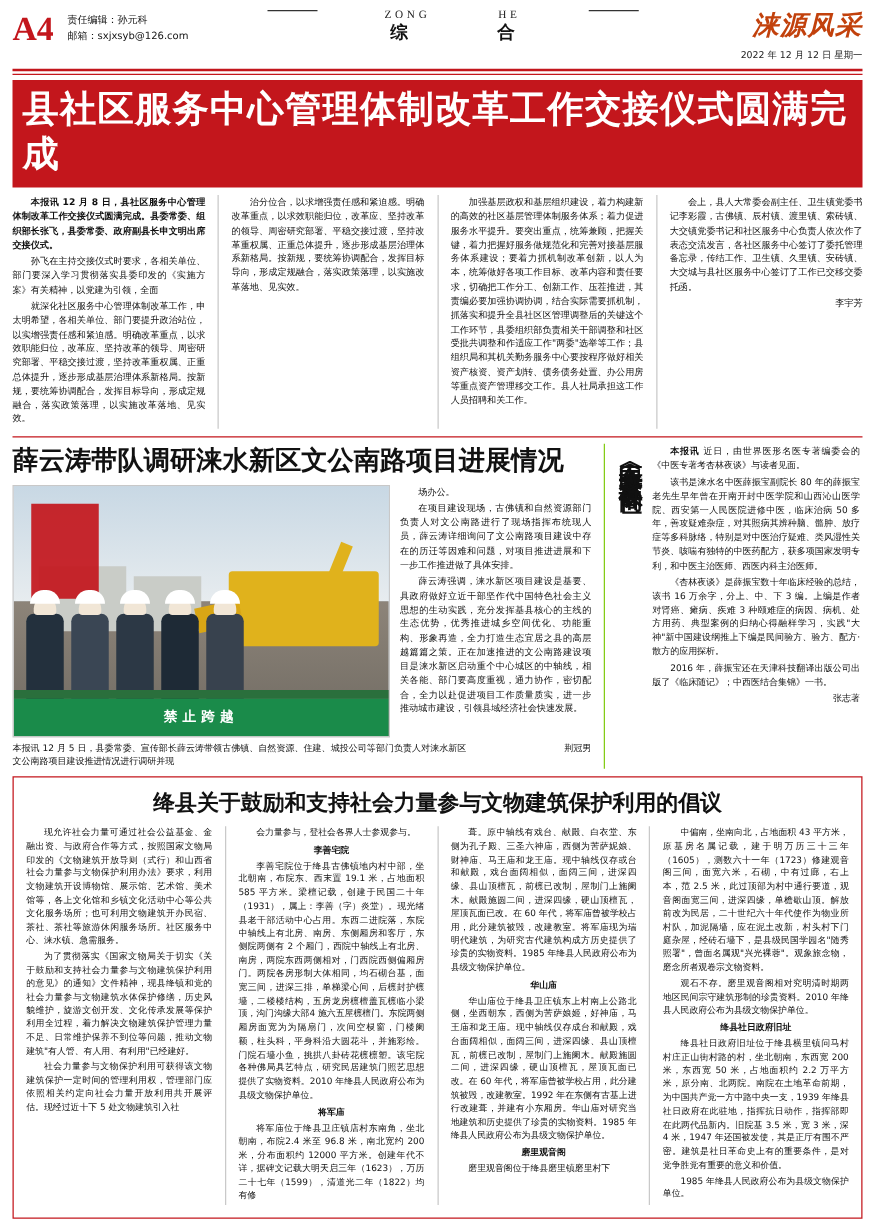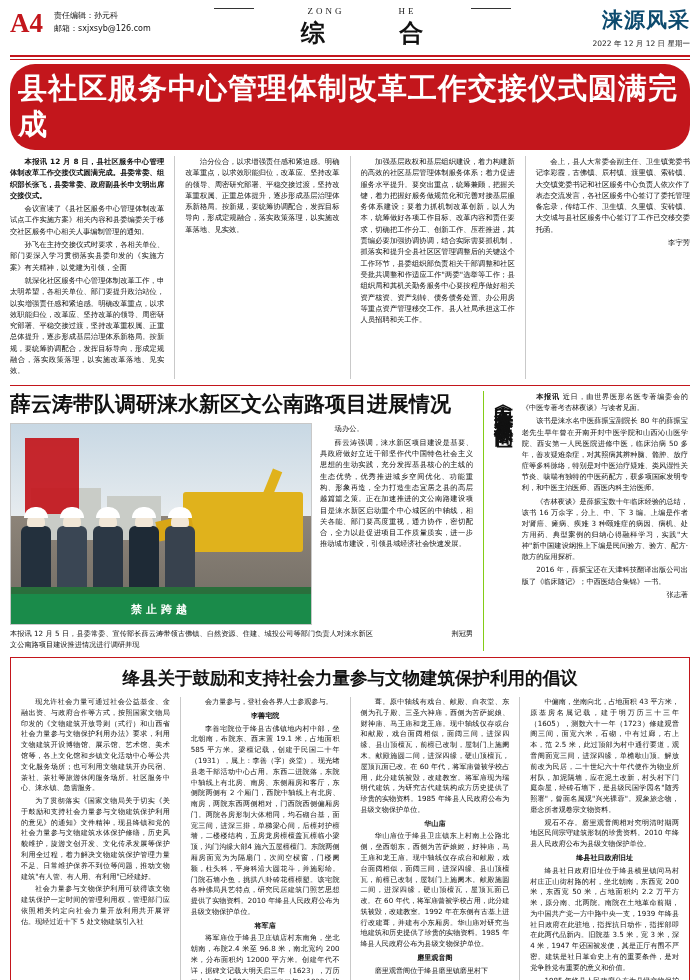--- a/index.html
+++ b/index.html
@@ -23,35 +23,35 @@
   .folio-meta { font-size: 8px; line-height: 1.6; padding-top: 4px; width: 150px; }
   .folio-meta div { white-space: nowrap; }
   .center-title { flex: 1; text-align: center; position: relative; }
   .pinyin {
     font-family: "Liberation Serif", serif;
     font-size: 9px; letter-spacing: 3px; color: #222;
     display: flex; justify-content: center; gap: 54px; align-items: center;
   }
   .pinyin .rule { flex: 0 0 40px; height: 1px; background:#333; position: relative; top:-3px;}
   .bigchars {
-    font-family: Liberation Sans, sans-serif;
-    font-weight: bold; font-size: 24px; letter-spacing: 34px;
+    font-family: Liberation Serif, serif;
+    font-weight: bold; font-size: 14px; letter-spacing: 34px;
     margin-top: 1px; padding-left: 34px;
   }
   .nameplate { width: 170px; text-align: right; }
   .nameplate .np-title {
     font-family: "Liberation Serif", serif;
-    font-weight: bold; font-size: 21px; color: #0c4a6e; letter-spacing: 1px;
+    font-weight: bold; font-size: 21px; color: #c2410c; letter-spacing: 1px; font-style: italic;
   }
   .nameplate .np-date { font-size: 7.5px; margin-top: 5px; color:#222; }
   .rule-red { height: 2px; background: #c3161c; margin: 3px 0 0 0; }
   .rule-thin { height: 1px; background: #c3161c; margin-top: 1.5px; }
 
   
-  .lead-band { background: #c3161c; color: #fff; padding: 6px 8px 8px 8px; margin-top: 4px; border-radius: 25px; }
+  .lead-band { background: #c3161c; color: #fff; padding: 6px 8px 8px 8px; margin-top: 4px; }
   .lead-band h1 {
     margin: 0; font-family: "Liberation Serif", serif; font-weight: bold;
     font-size: 29px; line-height: 1.25; letter-spacing: 1px;
   }
   .body-text { font-size: 7.3px; line-height: 1.55; text-align: justify; }
   .body-text p { margin: 0 0 2px 0; text-indent: 2em; }
   .byline { text-align: right; font-size: 7.3px; margin-top: 2px; }
   .lede { font-weight: bold; }
 
   .sect1 { margin-top: 6px; display: flex; gap: 10px; }
@@ -147,21 +147,20 @@
   <div class="rule-red"></div>
   <div class="rule-thin"></div>
 
   <div class="lead-band">
     <h1>县社区服务中心管理体制改革工作交接仪式圆满完成</h1>
   </div>
 
   <div class="sect1">
     <div class="col body-text">
       <p><span class="lede">本报讯    12 月 8 日，县社区服务中心管理体制改革工作交接仪式圆满完成。县委常委、组织部长张飞，县委常委、政府副县长申文明出席交接仪式。</span></p>
-      <p>会议宣读了《县社区服务中心管理体制改革试点工作实施方案》相关内容和县委编委关于移交社区服务中心相关人事编制管理的通知。</p>
       <p>孙飞在主持交接仪式时要求，各相关单位、部门要深入学习贯彻落实县委印发的《实施方案》有关精神，以党建为引领，全面</p>
       <p>就深化社区服务中心管理体制改革工作，申太明希望，各相关单位、部门要提升政治站位，以实增强责任感和紧迫感。明确改革重点，以求效职能归位，改革应、坚持改革的领导、周密研究部署、平稳交接过渡，坚持改革重权属、正重总体提升，逐步形成基层治理体系新格局。按新规，要统筹协调配合，发挥目标导向，形成定规融合，落实政策落理，以实施改革落地、见实效。</p>
     </div>
     <div class="col-div"></div>
     <div class="col body-text">
       <p>治分位合，以求增强责任感和紧迫感。明确改革重点，以求效职能归位，改革应、坚持改革的领导、周密研究部署、平稳交接过渡，坚持改革重权属、正重总体提升，逐步形成基层治理体系新格局。按新规，要统筹协调配合，发挥目标导向，形成定规融合，落实政策落理，以实施改革落地、见实效。</p>
     </div>
     <div class="col-div"></div>
     <div class="col body-text">
       <p>加强基层政权和基层组织建设，着力构建新的高效的社区基层管理体制服务体系；着力促进服务水平提升。要突出重点，统筹兼顾，把握关键，着力把握好服务做规范化和完善对接基层服务体系建设；要着力抓机制改革创新，以人为本，统筹做好各项工作目标、改革内容和责任要求，切确把工作分工、创新工作、压茬推进，其责编必要加强协调协调，结合实际需要抓机制，抓落实和提升全县社区区管理调整后的关键这个工作环节，县委组织部负责相关干部调整和社区受批共调整和作适应工作"两委"选举等工作；县组织局和其机关勤务服务中心要按程序做好相关资产核资、资产划转、债务债务处置、办公用房等重点资产管理移交工作。县人社局承担这工作人员招聘和关工作。</p>
@@ -207,20 +206,21 @@
             <div class="ph-man" style="left:148px;background:#38424e;">
                 <span class="ph-head"></span>
                 <span class="ph-helmet"></span>
               </div>
           </div>
           <div class="ph-fence"></div>
           <div class="ph-banner">禁止跨越</div>
         </div>
         <div class="mid-right-txt">
           <p>场办公。</p>
+          <p>在项目建设现场，古佛镇和自然资源部门负责人对文公南路进行了现场指挥布统现人员，薛云涛详细询问了文公南路项目建设中存在的历迁等因难和问题，对项目推进进展和下一步工作推进做了具体安排。</p>
           <p>薛云涛强调，涞水新区项目建设是基要、具政府做好立近干部坚作代中国特色社会主义思想的生动实践，充分发挥基县核心的主线的生态优势，优秀推进城乡空间优化、功能重构、形象再造，全力打造生态宜居之县的高层越篇篇之策。正在加速推进的文公南路建设项目是涞水新区启动重个中心城区的中轴线，相关各能、部门要高度重视，通力协作，密切配合，全力以赴促进项目工作质量质实，进一步推动城市建设，引领县域经济社会快速发展。</p>
         </div>
       </div>
       <div class="cap-cols">
         <div>
           <span class="lede"></span>
           <span>本报讯    12 月 5 日，县委常委、宣传部长薛云涛带领古佛镇、自然资源、住建、城投公司等部门负责人对涞水新区文公南路项目建设推进情况进行调研并现</span>
         </div>
         <div style="text-align:right;flex:0 0 90px;">荆冠男</div>
       </div>

